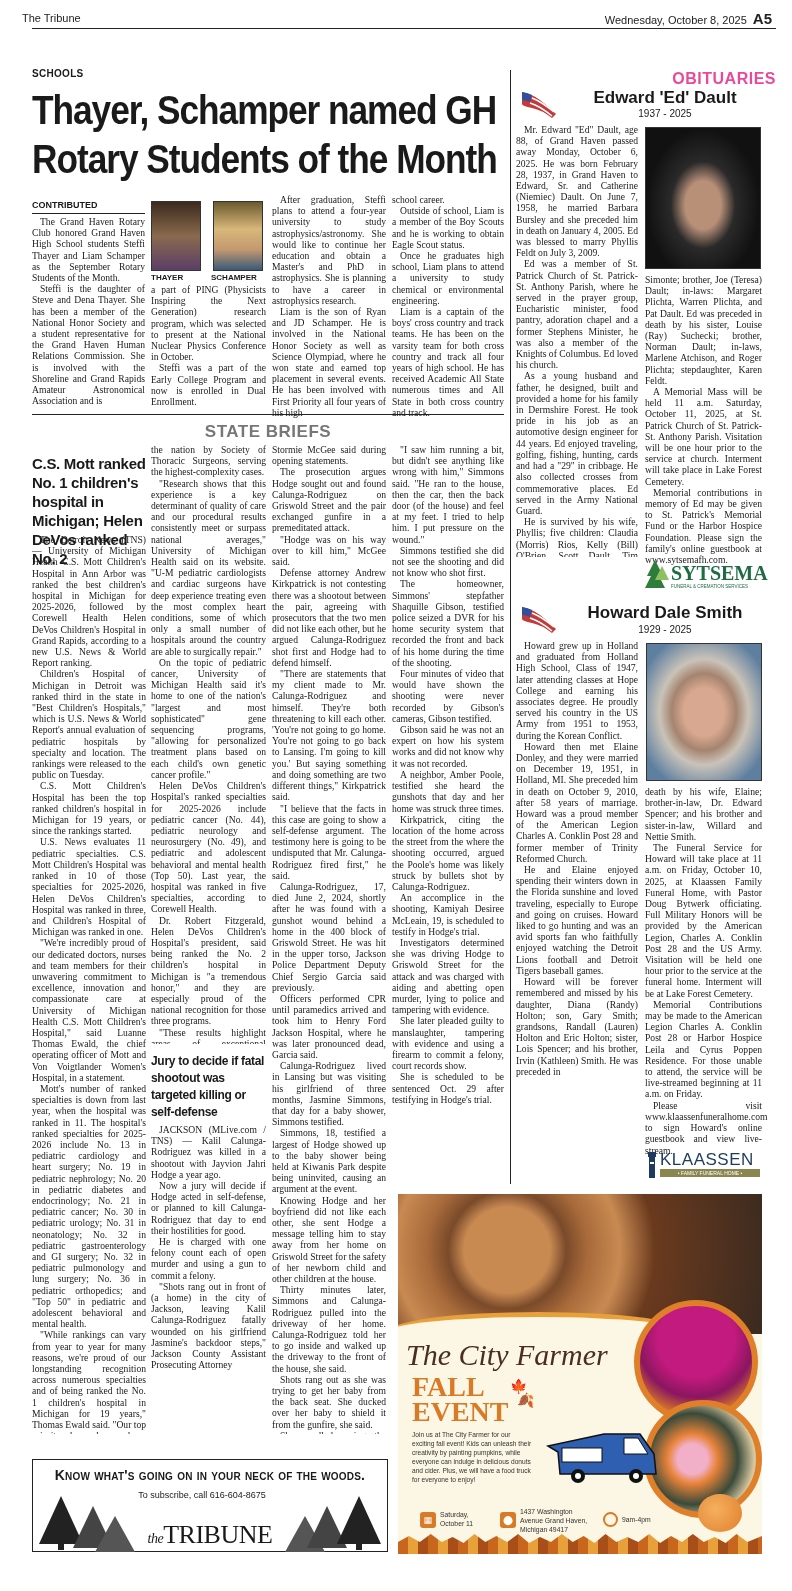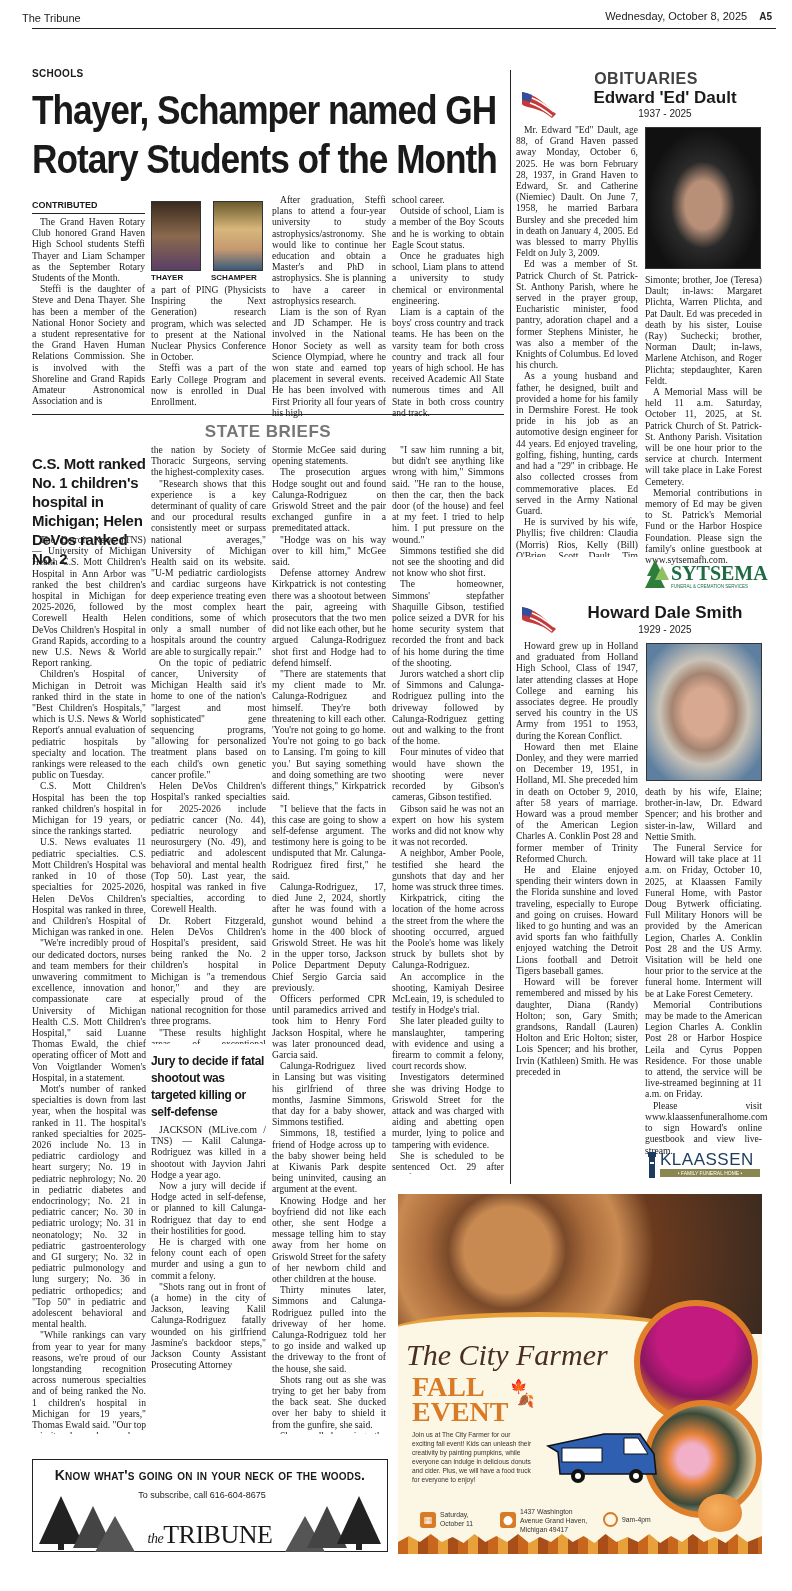--- a/index.html
+++ b/index.html
@@ -1,33 +1,33 @@
 <!DOCTYPE html>
 <html><head>
 <meta charset="utf-8">
 <style>
 *{box-sizing:border-box;margin:0;padding:0}
 body{width:792px;height:1591px;background:#fff;position:relative;overflow:hidden;font-family:"Liberation Serif",serif;color:#1a1a1a}
 .abs{position:absolute}
 .hdr-left{left:22px;top:12px;font:11px "Liberation Sans",sans-serif;color:#222}
 .hdr-right{right:20px;top:10px;font:11px "Liberation Sans",sans-serif;color:#222}
-.hdr-right b{font-size:10px;margin-left:12px}
+.hdr-right b{font-size:15px;margin-left:6px}
 .hdr-rule{left:32px;right:16px;top:28px;height:1px;background:#222}
 .kicker{left:32px;top:68px;font:bold 10px "Liberation Sans",sans-serif;letter-spacing:.3px}
 .headline{left:32px;top:86px;width:470px;font:bold 41px/49px "Liberation Sans",sans-serif;letter-spacing:-1.2px;transform:scaleX(.86);transform-origin:left top;width:560px}
 .byline{left:32px;top:200px;width:113px;font:bold 9px "Liberation Sans",sans-serif;border-bottom:1px solid #222;padding-bottom:3px}
 .col{font-size:9.6px;line-height:11.2px;text-align:justify;hyphens:auto}
 .col p{text-indent:8px}
 .photo{background:#5a4a3a;border:1px solid #333}
 .cap{font:bold 8px "Liberation Sans",sans-serif;text-align:left}
 .sec-rule{left:32px;top:414px;width:472px;height:1px;background:#222}
 .state-title{left:32px;top:422px;width:472px;text-align:center;font:bold 17px "Liberation Sans",sans-serif;color:#777;letter-spacing:.5px}
 .brief-head{font:bold 15px/19px "Liberation Sans",sans-serif;letter-spacing:-.3px}
 .vline{width:1px;background:#222}
-.obit-title{font:bold 16px "Liberation Sans",sans-serif;color:#404040;text-align:center;letter-spacing:.5px}
+.obit-title{font:bold 16px "Liberation Sans",sans-serif;color:#ec4899;text-align:right;letter-spacing:.5px}
 .obit-name{font:bold 17px "Liberation Sans",sans-serif;text-align:center}
 .obit-years{font:10px "Liberation Sans",sans-serif;text-align:center}
 .flag{width:38px;height:28px}
 .ad-box{left:32px;top:1459px;width:356px;height:93px;border:1.5px solid #222}
 .ad-slogan{left:0;right:0;top:7px;text-align:center;font:bold 14px "Liberation Sans",sans-serif;letter-spacing:.2px;font-variant:small-caps}
 .ad-sub{left:0;right:16px;top:30px;text-align:center;font:9px "Liberation Sans",sans-serif}
 .ad-logo{left:0;right:0;top:60px;text-align:center;font:26px "Liberation Serif",serif;letter-spacing:-.5px}
 .ad-logo i{font-size:14px}
 .fall-ad{left:398px;top:1194px;width:364px;height:360px;background:#fbf7e4;overflow:hidden}
 .cf-title{left:8px;top:144px;font:italic 30px "Liberation Serif",serif;color:#4a2e20}
@@ -102,38 +102,37 @@
 <div class="abs col" style="left:272px;top:444px;width:114px;height:990px;overflow:hidden">
   <p style="text-indent:0">Stormie McGee said during opening statements.</p>
   <p>The prosecution argues Hodge sought out and found Calunga-Rodriguez on Griswold Street and the pair exchanged gunfire in a premeditated attack.</p>
   <p>"Hodge was on his way over to kill him," McGee said.</p>
   <p>Defense attorney Andrew Kirkpatrick is not contesting there was a shootout between the pair, agreeing with prosecutors that the two men did not like each other, but he argued Calunga-Rodriguez shot first and Hodge had to defend himself.</p>
   <p>"There are statements that my client made to Mr. Calunga-Rodriguez and himself. They're both threatening to kill each other. 'You're not going to go home. You're not going to go back to Lansing. I'm going to kill you.' But saying something and doing something are two different things," Kirkpatrick said.</p>
   <p>"I believe that the facts in this case are going to show a self-defense argument. The testimony here is going to be undisputed that Mr. Calunga-Rodriguez fired first," he said.</p>
   <p>Calunga-Rodriguez, 17, died June 2, 2024, shortly after he was found with a gunshot wound behind a home in the 400 block of Griswold Street. He was hit in the upper torso, Jackson Police Department Deputy Chief Sergio Garcia said previously.</p>
   <p>Officers performed CPR until paramedics arrived and took him to Henry Ford Jackson Hospital, where he was later pronounced dead, Garcia said.</p>
   <p>Calunga-Rodriguez lived in Lansing but was visiting his girlfriend of three months, Jasmine Simmons, that day for a baby shower, Simmons testified.</p>
-  <p>Simmons, 18, testified a friend of Hodge across up to the baby shower being held at Kiwanis Park despite being uninvited, causing an argument at the event.</p>
+  <p>Simmons, 18, testified a largest of Hodge showed up to the baby shower being held at Kiwanis Park despite being uninvited, causing an argument at the event.</p>
   <p>Knowing Hodge and her boyfriend did not like each other, she sent Hodge a message telling him to stay away from her home on Griswold Street for the safety of her newborn child and other children at the house.</p>
   <p>Thirty minutes later, Simmons and Calunga-Rodriguez pulled into the driveway of her home. Calunga-Rodriguez told her to go inside and walked up the driveway to the front of the house, she said.</p>
   <p>Shots rang out as she was trying to get her baby from the back seat. She ducked over her baby to shield it from the gunfire, she said.</p>
   <p>She recalled seeing the back end of a blue vehicle leaving the scene as her boyfriend walked to the back of the home and collapsed.</p>
 </div>
 <div class="abs col" style="left:392px;top:444px;width:112px;height:730px;overflow:hidden">
   <p>"I saw him running a bit, but didn't see anything like wrong with him," Simmons said. "He ran to the house, then the car, then the back door (of the house) and feel at my feet. I tried to help him. I put pressure on the wound."</p>
   <p>Simmons testified she did not see the shooting and did not know who shot first.</p>
   <p>The homeowner, Simmons' stepfather Shaquille Gibson, testified police seized a DVR for his home security system that recorded the front and back of his home during the time of the shooting.</p>
-  <p>Jurors watched a short clip of Simmons and Calunga-Rodriguez pulling into the driveway followed by Calunga-Rodriguez getting out and walking to the front of the home.</p>
   <p>Four minutes of video that would have shown the shooting were never recorded by Gibson's cameras, Gibson testified.</p>
   <p>Gibson said he was not an expert on how his system works and did not know why it was not recorded.</p>
   <p>A neighbor, Amber Poole, testified she heard the gunshots that day and her home was struck three times.</p>
   <p>Kirkpatrick, citing the location of the home across the street from the where the shooting occurred, argued the Poole's home was likely struck by bullets shot by Calunga-Rodriguez.</p>
   <p>An accomplice in the shooting, Kamiyah Desiree McLeain, 19, is scheduled to testify in Hodge's trial.</p>
+  <p>Investigators determined she was driving Hodge to Griswold Street for the attack and was charged with aiding and abetting open murder, lying to police and tampering with evidence.</p>
   <p>She later pleaded guilty to manslaughter, tampering with evidence and using a firearm to commit a felony, court records show.</p>
-  <p>Investigators determined she was driving Hodge to Griswold Street for the attack and was charged with aiding and abetting open murder, lying to police and tampering with evidence.</p>
   <p>She is scheduled to be sentenced Oct. 29 after testifying in Hodge's trial.</p>
 
 </div>
 
 <div class="abs vline" style="left:510px;top:70px;height:1114px"></div>
 <div class="abs obit-title" style="left:516px;top:70px;width:260px">OBITUARIES</div>
 <svg class="abs flag" style="left:520px;top:90px" viewBox="0 0 38 28">
     <path d="M2 2 Q12 4 20 10 T36 24 L32 28 Q22 20 12 18 T2 14Z" fill="#c43a3a"></path>
     <path d="M2 2 Q8 3 12 5 L10 12 Q6 10 2 10Z" fill="#2f4f9f"></path>
     <path d="M12 8 Q22 12 34 22 M10 13 Q20 16 32 26" stroke="#fff" stroke-width="1.5" fill="none"></path>

